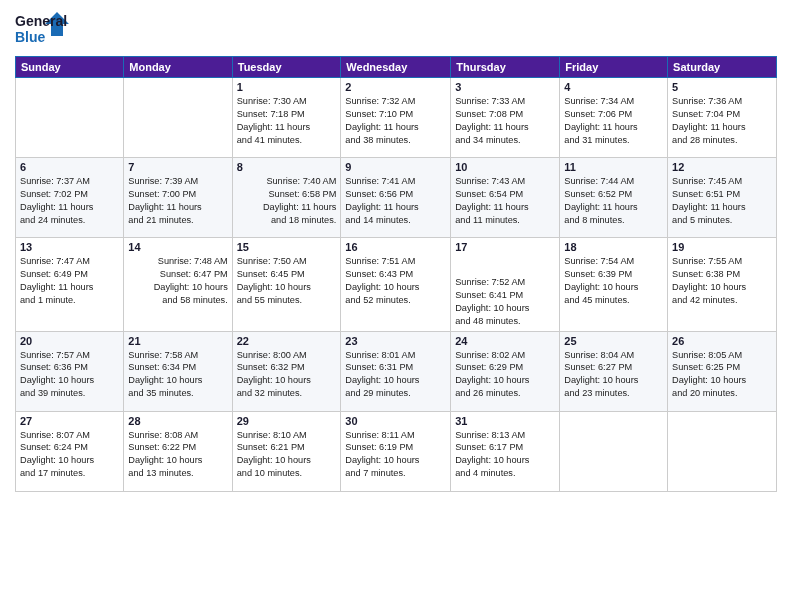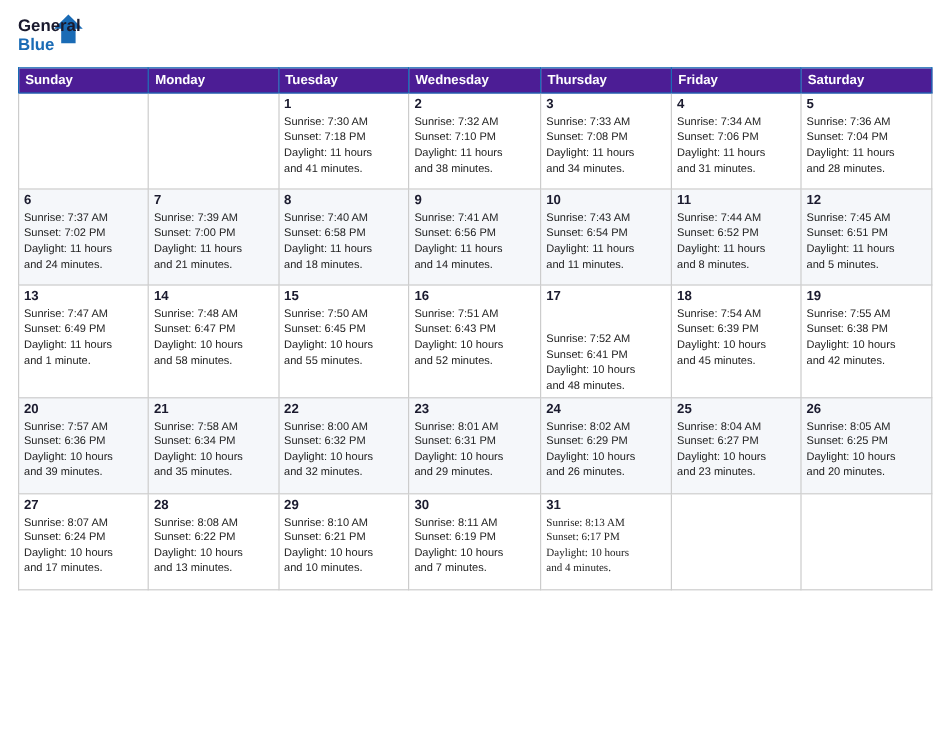--- a/index.html
+++ b/index.html
@@ -159,21 +159,21 @@
           </td>
           <td>
             <div class="day-number">7</div>
             <div class="day-info" style="white-space: pre-line;">Sunrise: 7:39 AM
 Sunset: 7:00 PM
 Daylight: 11 hours
 and 21 minutes.</div>
           </td>
           <td>
             <div class="day-number">8</div>
-            <div class="day-info" style="white-space: pre-line;">Sunrise: 7:40 AM
+            <div class="day-info" style="white-space: pre-line; text-align: right;">Sunrise: 7:40 AM
 Sunset: 6:58 PM
 Daylight: 11 hours
 and 18 minutes.</div>
           </td>
           <td>
             <div class="day-number">9</div>
             <div class="day-info" style="white-space: pre-line;">Sunrise: 7:41 AM
 Sunset: 6:56 PM
 Daylight: 11 hours
 and 14 minutes.</div>
@@ -203,21 +203,21 @@
         <tr>
           <td>
             <div class="day-number">13</div>
             <div class="day-info" style="white-space: pre-line;">Sunrise: 7:47 AM
 Sunset: 6:49 PM
 Daylight: 11 hours
 and 1 minute.</div>
           </td>
           <td>
             <div class="day-number">14</div>
-            <div class="day-info" style="white-space: pre-line;">Sunrise: 7:48 AM
+            <div class="day-info" style="white-space: pre-line; text-align: right;">Sunrise: 7:48 AM
 Sunset: 6:47 PM
 Daylight: 10 hours
 and 58 minutes.</div>
           </td>
           <td>
             <div class="day-number">15</div>
             <div class="day-info" style="white-space: pre-line;">Sunrise: 7:50 AM
 Sunset: 6:45 PM
 Daylight: 10 hours
 and 55 minutes.</div>
@@ -326,21 +326,21 @@
           </td>
           <td>
             <div class="day-number">30</div>
             <div class="day-info" style="white-space: pre-line;">Sunrise: 8:11 AM
 Sunset: 6:19 PM
 Daylight: 10 hours
 and 7 minutes.</div>
           </td>
           <td>
             <div class="day-number">31</div>
-            <div class="day-info" style="white-space: pre-line; font-family: Liberation Serif, serif;">Sunrise: 8:13 AM
+            <div class="day-info" style="white-space: pre-line;">Sunrise: 8:13 AM
 Sunset: 6:17 PM
 Daylight: 10 hours
 and 4 minutes.</div>
           </td>
           <td class="empty"></td>
           <td class="empty"></td>
         </tr>
       </tbody>
   </table>
 </div>

